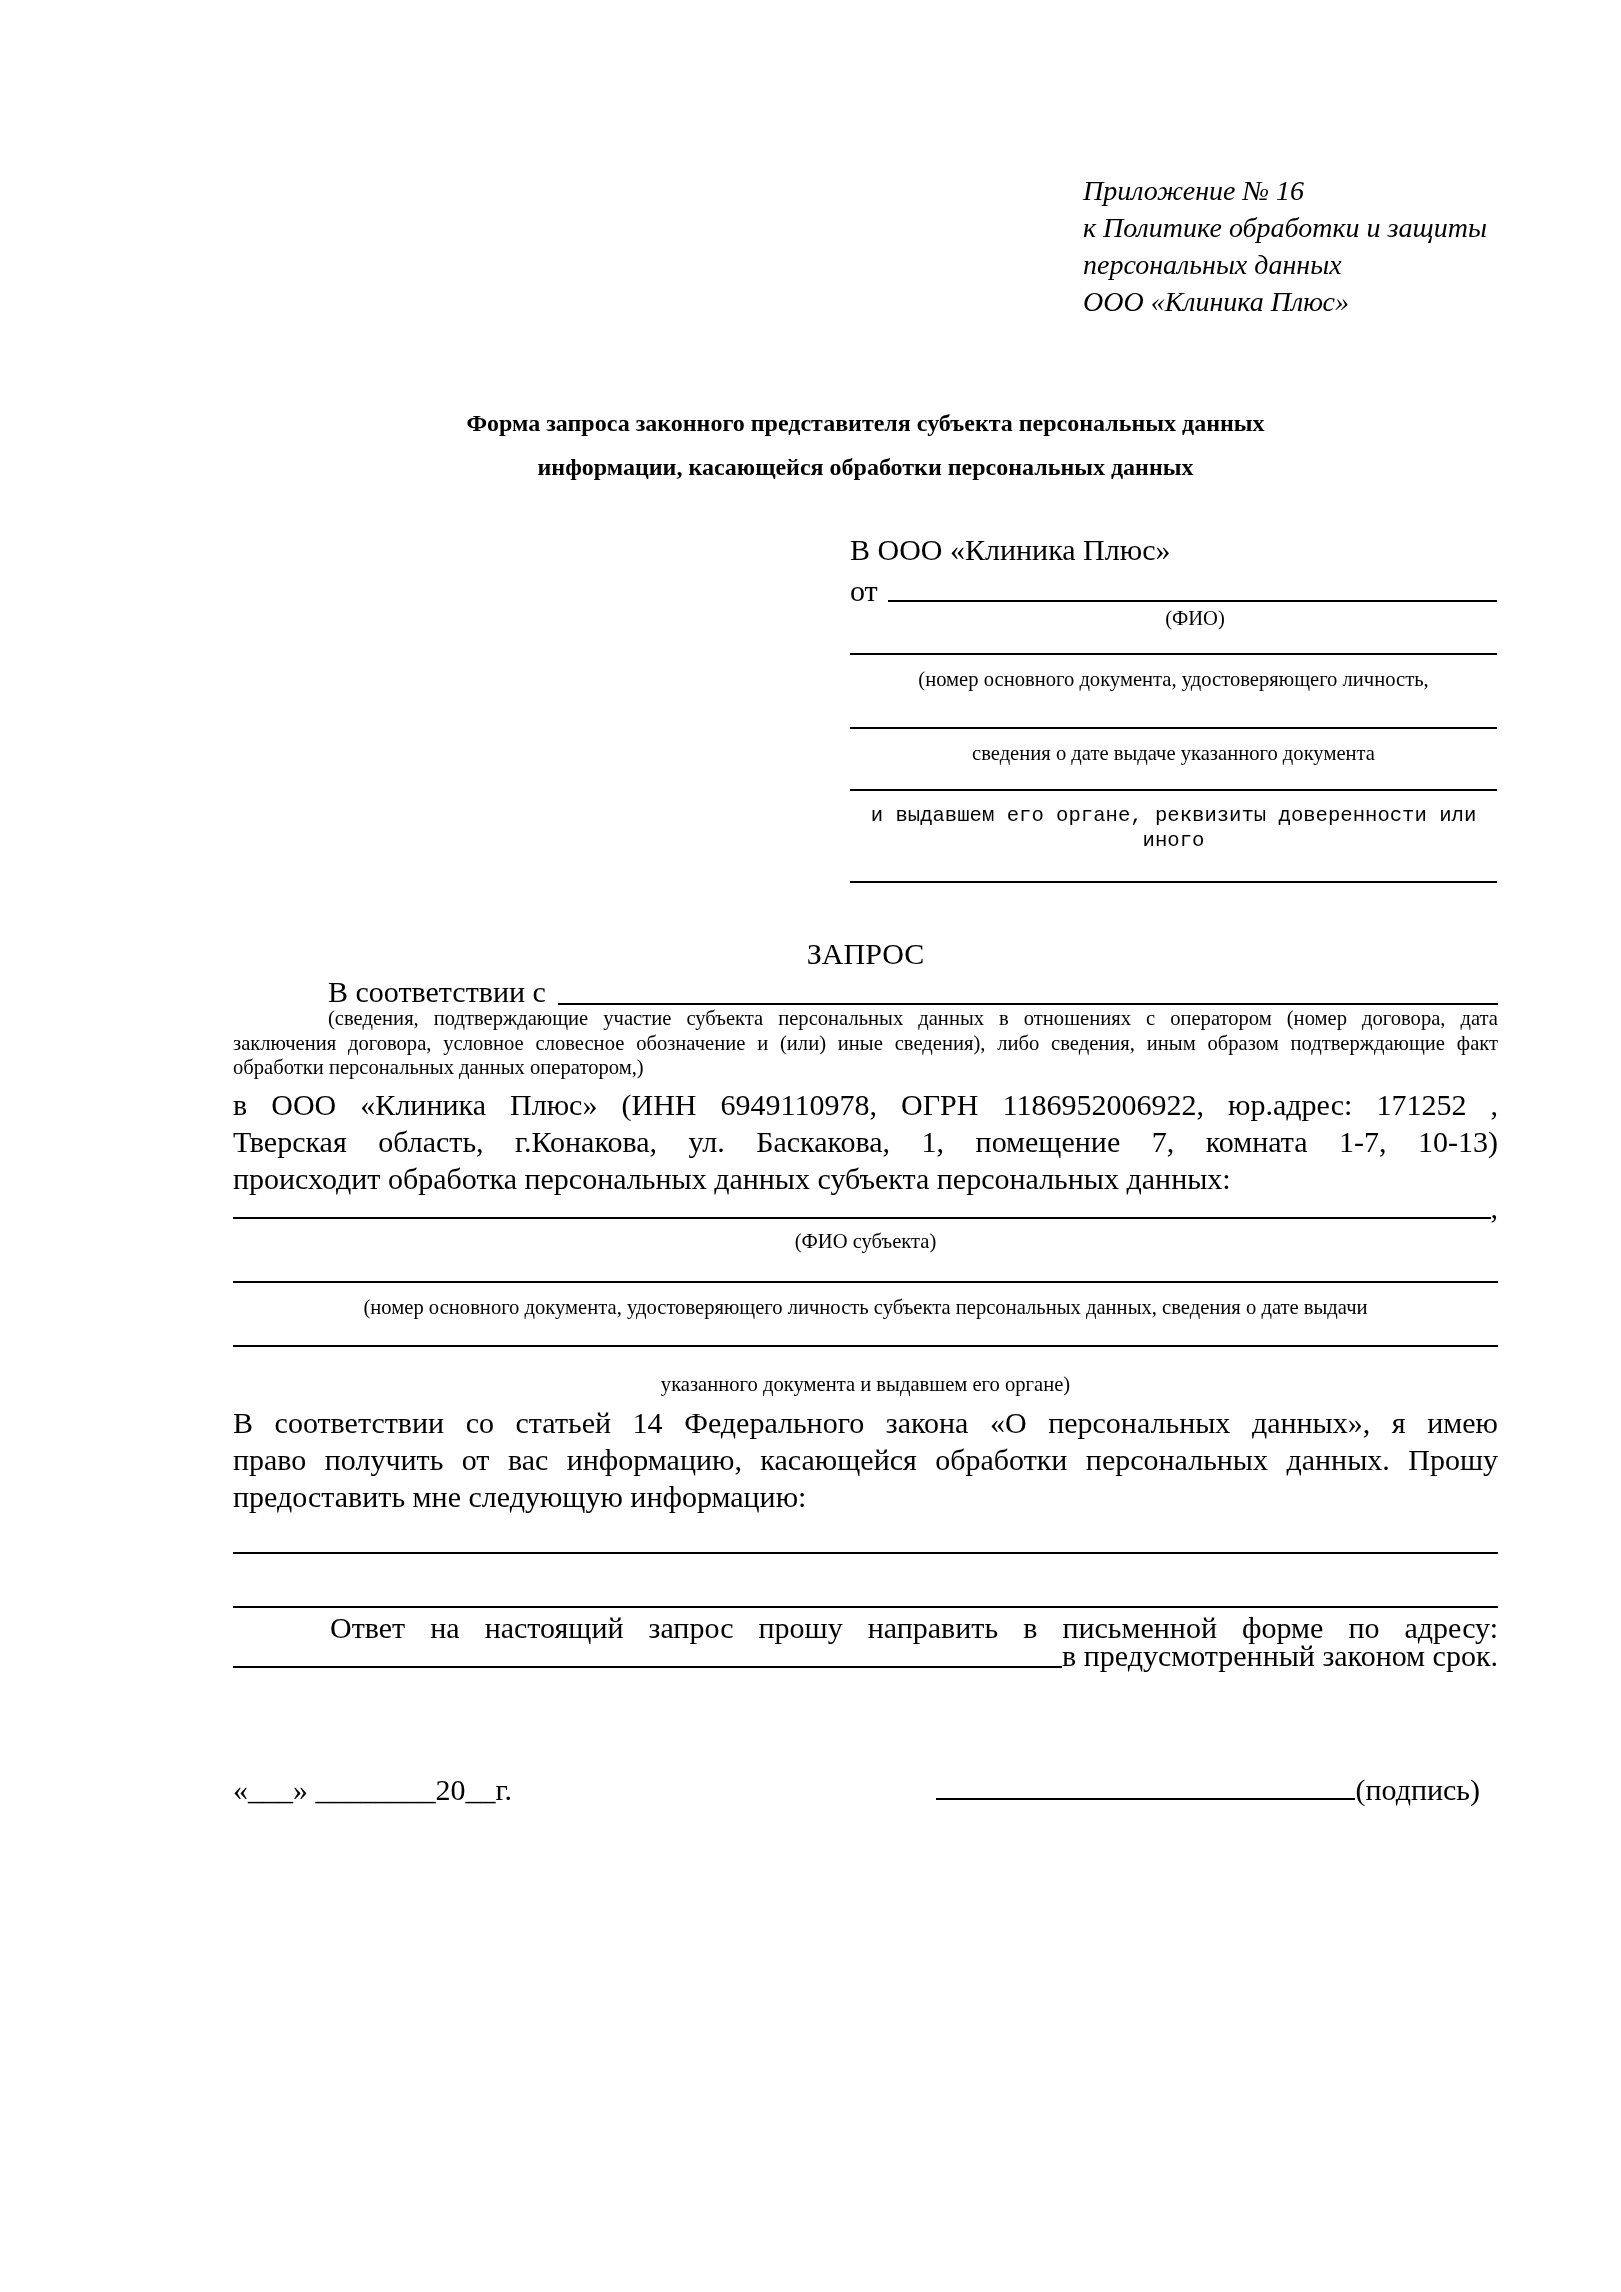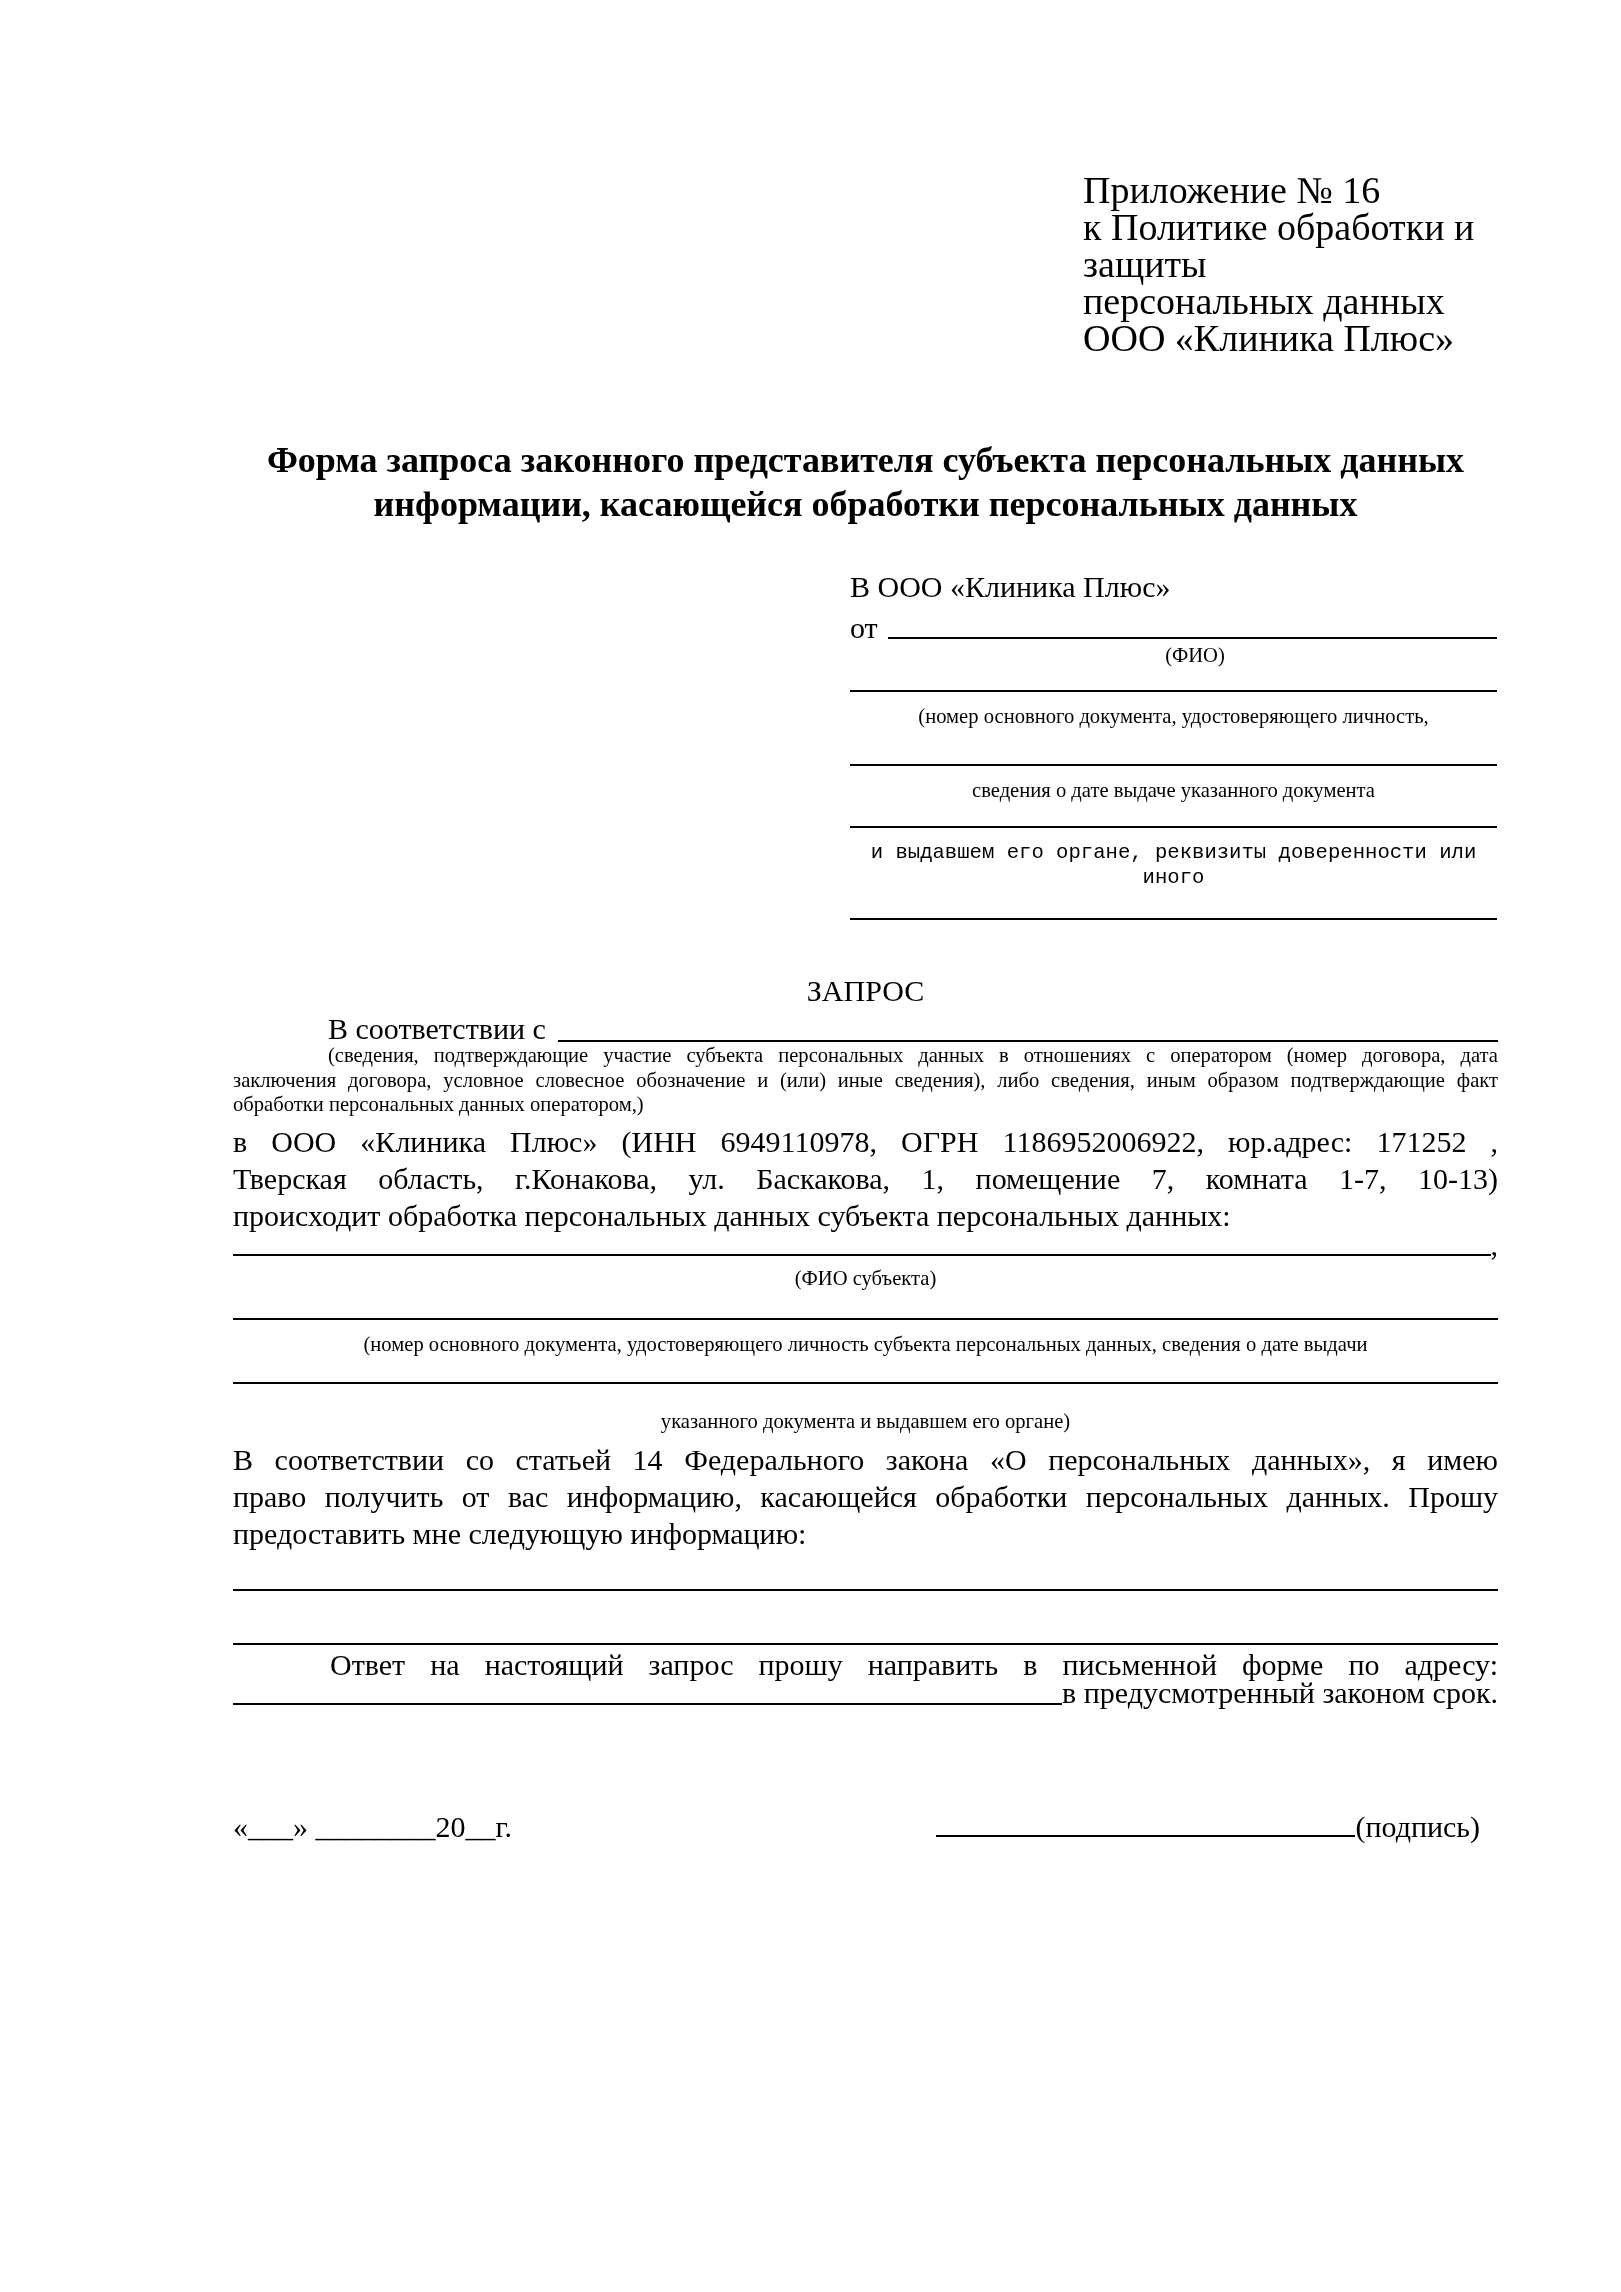--- a/index.html
+++ b/index.html
@@ -3,22 +3,22 @@
 <meta charset="utf-8">
 <style>
   html,body{margin:0;padding:0;background:#e8e8e8;}
   .page{
     width:1621px;height:2293px;background:#ffffff;color:#000;
     font-family:"Liberation Serif","DejaVu Serif",serif;
     font-size:30px;line-height:37px;
     margin:0 auto;position:relative;overflow:hidden;
   }
   .content{padding:0 123px 0 233px;}
-  .header-block{margin-left:850px;margin-top:172px;font-size:38px;line-height:37px;}
-  .doc-title{margin-top:81px;font-size:36px;line-height:44px;font-weight:bold;text-align:center;}
+  .header-block{margin-left:850px;margin-top:172px;font-size:28px;line-height:37px;font-style:italic;}
+  .doc-title{margin-top:81px;font-size:24px;line-height:44px;font-weight:bold;text-align:center;}
   .right-block{margin-left:617px;width:647px;margin-top:42px;}
   .row{display:flex;}
   .fill{flex:1;border-bottom:2.9px solid #000;height:26.5px;}
   .fill38{flex:1;border-bottom:2.9px solid #000;height:30px;}
   .hline{border-bottom:2.9px solid #000;height:0;}
   .cap{font-size:20.6px;line-height:25.5px;text-align:center;}
   .cap-sm{font-size:20.6px;line-height:24.5px;}
   .just{text-align:justify;text-align-last:justify;}
   .center{text-align:center;}
   .lh34{line-height:33px;}

